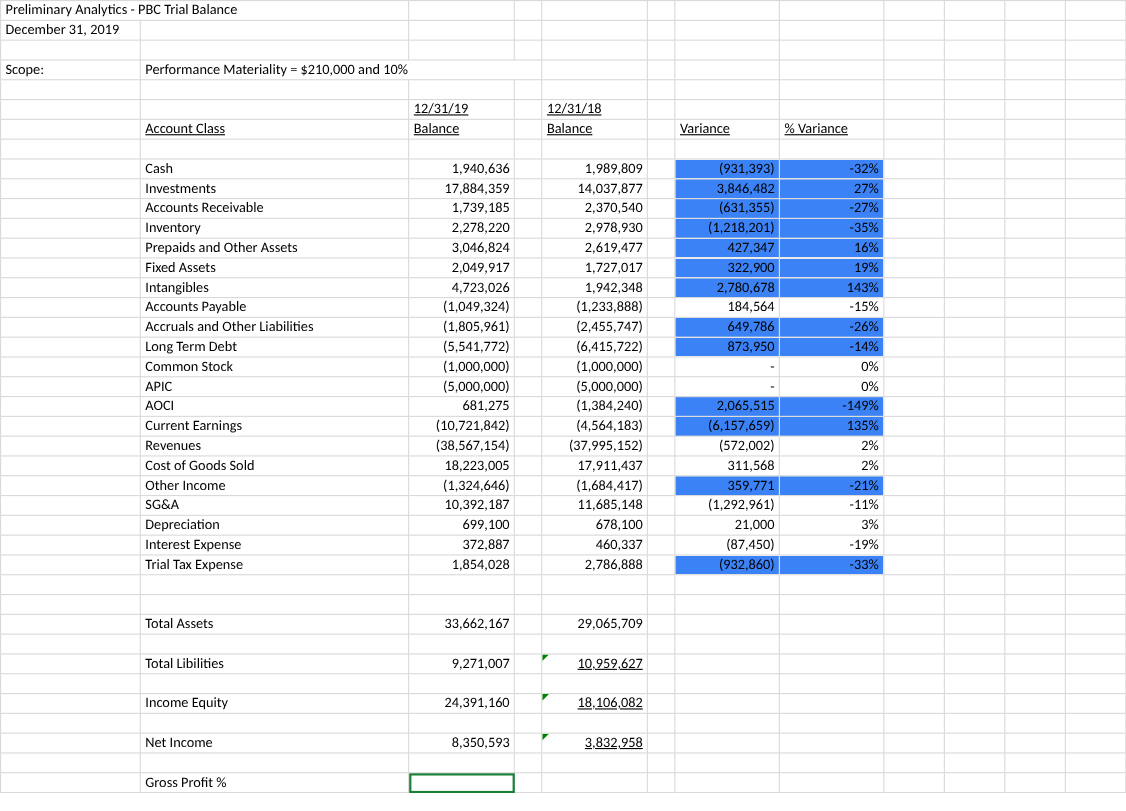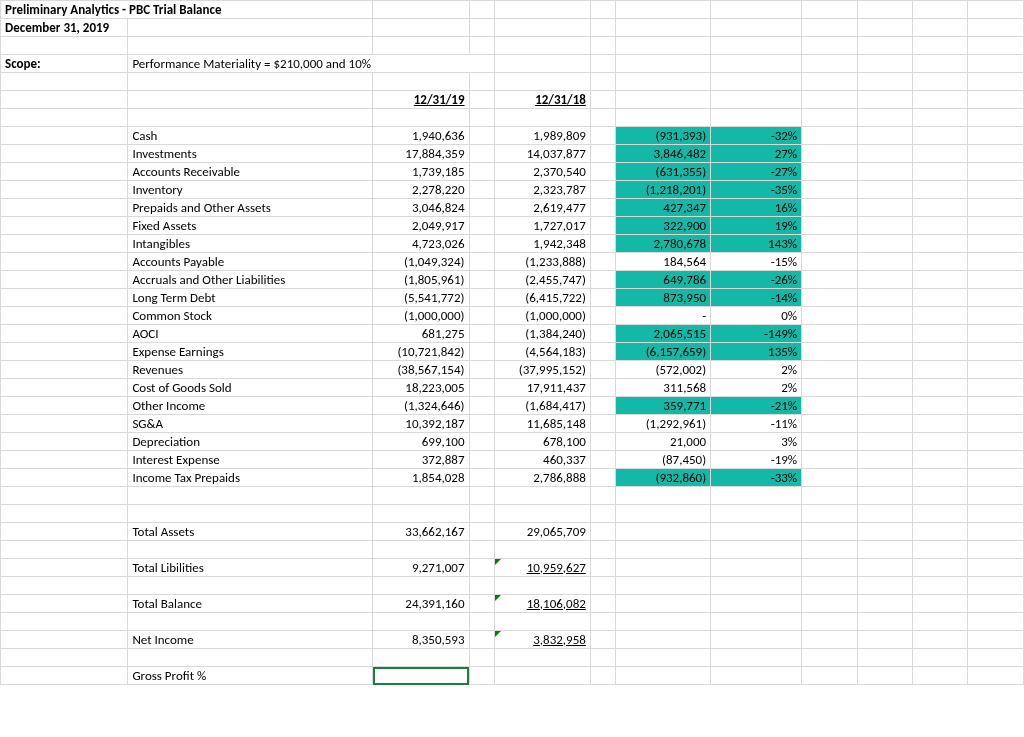--- a/index.html
+++ b/index.html
@@ -14,25 +14,25 @@
     table-layout: fixed;
   }
   td {
     border: 1px solid #d9d9d9;
     height: 18px;
     padding: 1px 4px;
     white-space: nowrap;
     overflow: hidden;
     box-sizing: border-box;
   }
-  .bold { font-weight: bold; }
+  .bold { font-weight: normal; }
   .underline { text-decoration: underline; }
-  .center { text-align: right; }
+  .center { text-align: left; }
   .right { text-align: right; }
-  .yellow { background: #14b8a6; }
+  .yellow { background: #3b82f6; }
   .flag {
     position: relative;
     text-decoration: underline;
   }
   .flag::before {
     content: "";
     position: absolute;
     top: 0;
     left: 0;
     width: 0;
@@ -141,20 +141,34 @@
         <td></td>
         <td></td>
         <td></td>
         <td></td>
         <td></td>
         <td></td>
         <td></td>
       </tr>
       <tr>
         <td></td>
+        <td class="bold underline center">Account Class</td>
+        <td class="bold underline center">Balance</td>
+        <td></td>
+        <td class="bold underline center">Balance</td>
+        <td></td>
+        <td class="bold underline center">Variance</td>
+        <td class="bold underline center">% Variance</td>
+        <td></td>
+        <td></td>
+        <td></td>
+        <td></td>
+      </tr>
+      <tr>
+        <td></td>
         <td></td>
         <td></td>
         <td></td>
         <td></td>
         <td></td>
         <td></td>
         <td></td>
         <td></td>
         <td></td>
         <td></td>
@@ -200,21 +214,21 @@
         <td></td>
         <td></td>
         <td></td>
         <td></td>
       </tr>
       <tr>
         <td></td>
         <td>Inventory</td>
         <td class="right">2,278,220</td>
         <td></td>
-        <td class="right">2,323,787</td>
+        <td class="right">2,978,930</td>
         <td></td>
         <td class="yellow right">(1,218,201)</td>
         <td class="yellow right">-35%</td>
         <td></td>
         <td></td>
         <td></td>
         <td></td>
       </tr>
       <tr>
         <td></td>
@@ -309,35 +323,49 @@
         <td></td>
         <td class="right">-</td>
         <td class="right">0%</td>
         <td></td>
         <td></td>
         <td></td>
         <td></td>
       </tr>
       <tr>
         <td></td>
+        <td>APIC</td>
+        <td class="right">(5,000,000)</td>
+        <td></td>
+        <td class="right">(5,000,000)</td>
+        <td></td>
+        <td class="right">-</td>
+        <td class="right">0%</td>
+        <td></td>
+        <td></td>
+        <td></td>
+        <td></td>
+      </tr>
+      <tr>
+        <td></td>
         <td>AOCI</td>
         <td class="right">681,275</td>
         <td></td>
         <td class="right">(1,384,240)</td>
         <td></td>
         <td class="yellow right">2,065,515</td>
         <td class="yellow right">-149%</td>
         <td></td>
         <td></td>
         <td></td>
         <td></td>
       </tr>
       <tr>
         <td></td>
-        <td>Expense Earnings</td>
+        <td>Current Earnings</td>
         <td class="right">(10,721,842)</td>
         <td></td>
         <td class="right">(4,564,183)</td>
         <td></td>
         <td class="yellow right">(6,157,659)</td>
         <td class="yellow right">135%</td>
         <td></td>
         <td></td>
         <td></td>
         <td></td>
@@ -421,21 +449,21 @@
         <td></td>
         <td class="right">(87,450)</td>
         <td class="right">-19%</td>
         <td></td>
         <td></td>
         <td></td>
         <td></td>
       </tr>
       <tr>
         <td></td>
-        <td>Income Tax Prepaids</td>
+        <td>Trial Tax Expense</td>
         <td class="right">1,854,028</td>
         <td></td>
         <td class="right">2,786,888</td>
         <td></td>
         <td class="yellow right">(932,860)</td>
         <td class="yellow right">-33%</td>
         <td></td>
         <td></td>
         <td></td>
         <td></td>
@@ -519,21 +547,21 @@
         <td></td>
         <td></td>
         <td></td>
         <td></td>
         <td></td>
         <td></td>
         <td></td>
       </tr>
       <tr>
         <td></td>
-        <td>Total Balance</td>
+        <td>Income Equity</td>
         <td class="right">24,391,160</td>
         <td></td>
         <td class="flag right">18,106,082</td>
         <td></td>
         <td></td>
         <td></td>
         <td></td>
         <td></td>
         <td></td>
         <td></td>

